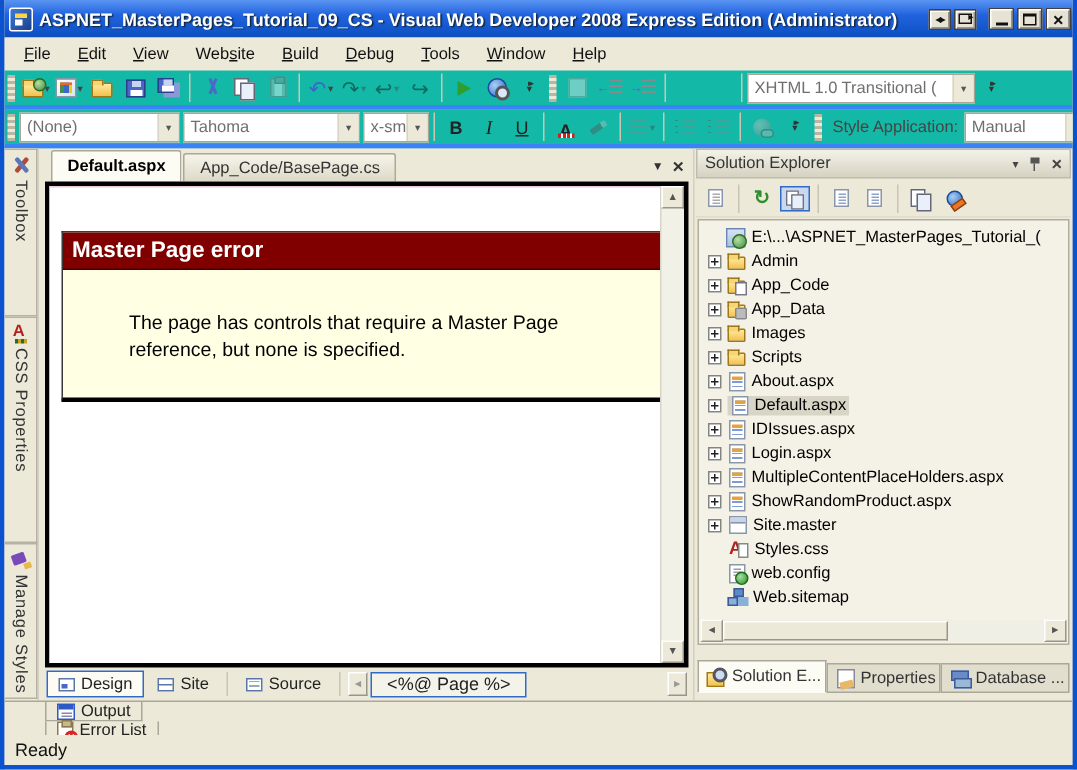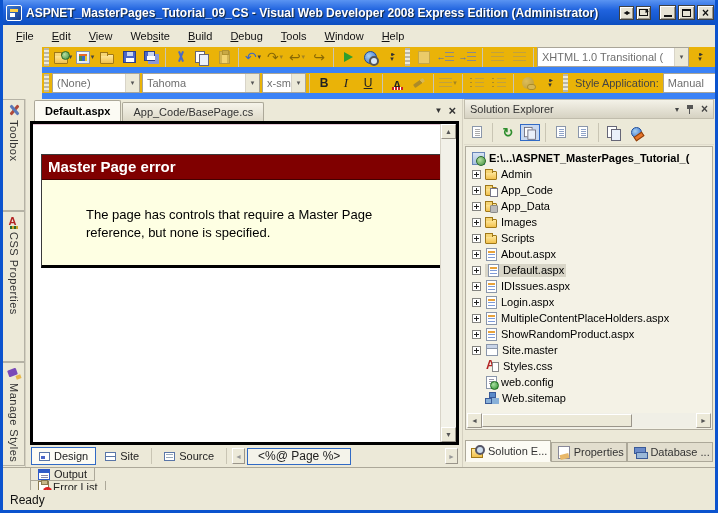--- a/index.html
+++ b/index.html
@@ -27,22 +27,22 @@
   .gi-min{width:8px;height:2px;background:#111;margin-top:6px;}
   .gi-max{width:9px;height:8px;border:1px solid #111;border-top:2px solid #111;}
   .gi-x::before{content:"×";font-weight:bold;font-size:12px;line-height:1;}
 
   
   .menubar{position:absolute;top:25px;left:0;right:0;height:22px;display:flex;align-items:center;padding-left:4px;background:#ECE9D8;}
   .mitem{padding:3px 9px;font-size:11px;color:#111;}
   .mitem u{text-decoration:underline;}
 
   
-  .toolbar{position:absolute;left:0;right:0;height:26px;display:flex;align-items:center;background:#eab308;
-    border-bottom:6px solid #3b82f6;margin-left:39px;}
+  .toolbar{position:absolute;left:0;right:0;height:26px;display:flex;align-items:center;background:#14b8a6;
+    border-bottom:3px solid #3b82f6;}
   .tb1{top:47px;}.tb2{top:73px;}
   .grip{width:5px;height:18px;margin:0 3px 0 2px;background:repeating-linear-gradient(180deg,#BAB6A6 0 2px,#ECE9D8 2px 4px);flex:none;}
   .tsep{width:1px;height:19px;background:#C9C5B4;margin:0 3px;flex:none;}
   .tbtn{height:22px;min-width:22px;display:flex;align-items:center;justify-content:center;padding:0 1px;flex:none;position:relative;}
   .dd{font-size:7px;color:#444;margin-left:1px;}
   .dis{opacity:.42;filter:grayscale(1);}
   .ch{font-size:14px;line-height:1;}
   .blue{color:#3A66C8;}
 
   .ic{position:relative;display:inline-block;}
@@ -171,21 +171,21 @@
     border:1px solid #C0BCAC;display:flex;align-items:center;padding:0 5px;font-size:11px;color:#333;}
   .setitle .ticons{margin-left:auto;display:flex;gap:7px;align-items:center;color:#444;}
   .pinic{width:8px;height:9px;position:relative;}
   .pinic::before{content:"";position:absolute;left:1px;top:0;width:6px;height:4px;background:#555;}
   .pinic::after{content:"";position:absolute;left:3px;top:4px;width:1px;height:5px;background:#555;}
   .setools{position:absolute;top:21px;left:1px;right:1px;height:25px;display:flex;align-items:center;gap:2px;padding-left:3px;border-bottom:1px solid #E0DCCC;}
   .setools .tbtn{min-width:20px;height:20px;}
   .treewrap{position:absolute;left:2px;right:2px;top:47px;bottom:37px;border:1px solid #B0AC9E;background:#F4F2E6;overflow:hidden;}
   .tree{position:absolute;inset:1px 1px 16px 1px;overflow:hidden;font-size:11px;color:#000;padding-top:2px;}
   .trow{display:flex;align-items:center;height:16px;padding-left:5px;gap:4px;white-space:nowrap;}
-  .trow.root{font-weight:bold;padding-left:5px;}
+  .trow.root{font-weight:normal;padding-left:17px;}
   .exp{width:9px;height:9px;background:#fff;border:1px solid #848480;position:relative;flex:none;}
   .exp::before{content:"";position:absolute;left:1px;right:1px;top:3px;height:1px;background:#222;}
   .exp::after{content:"";position:absolute;top:1px;bottom:1px;left:3px;width:1px;background:#222;}
   .noexp{width:9px;flex:none;}
   .ticon{width:14px;height:14px;position:relative;flex:none;}
   .selwrap{display:flex;align-items:center;gap:4px;background:#D8D5C7;padding:0 2px;}
   .t-root{width:13px;height:13px;background:linear-gradient(#D8E4F4,#A8C0E0);border:1px solid #6A86B8;}
   .t-root::after{content:"";position:absolute;right:-2px;bottom:-2px;width:8px;height:8px;border-radius:50%;
      background:radial-gradient(circle at 35% 35%,#B8E0A0,#3E8E3E);border:1px solid #2A6A2A;}
   .t-fpage::after{content:"";position:absolute;right:-2px;bottom:-2px;width:6px;height:7px;background:#fff;border:1px solid #778;}
@@ -348,21 +348,21 @@
       <span class="ctext">XHTML 1.0 Transitional (</span>
       <span class="cdd">▾</span>
     </span>
     <span class="tbtn">
         <span class="ovf"></span>
       </span>
   </div>
 
   <div class="toolbar tb2">
     <span class="grip"></span>
-    <span class="combo" style="width:88px;">
+    <span class="combo" style="width:107px;">
       <span class="ctext">(None)</span>
       <span class="cdd">▾</span>
     </span>
     <span class="combo" style="width:118px;margin-left:2px;">
       <span class="ctext">Tahoma</span>
       <span class="cdd">▾</span>
     </span>
     <span class="combo" style="width:44px;margin-left:2px;">
       <span class="ctext">x-small</span>
       <span class="cdd">▾</span>

